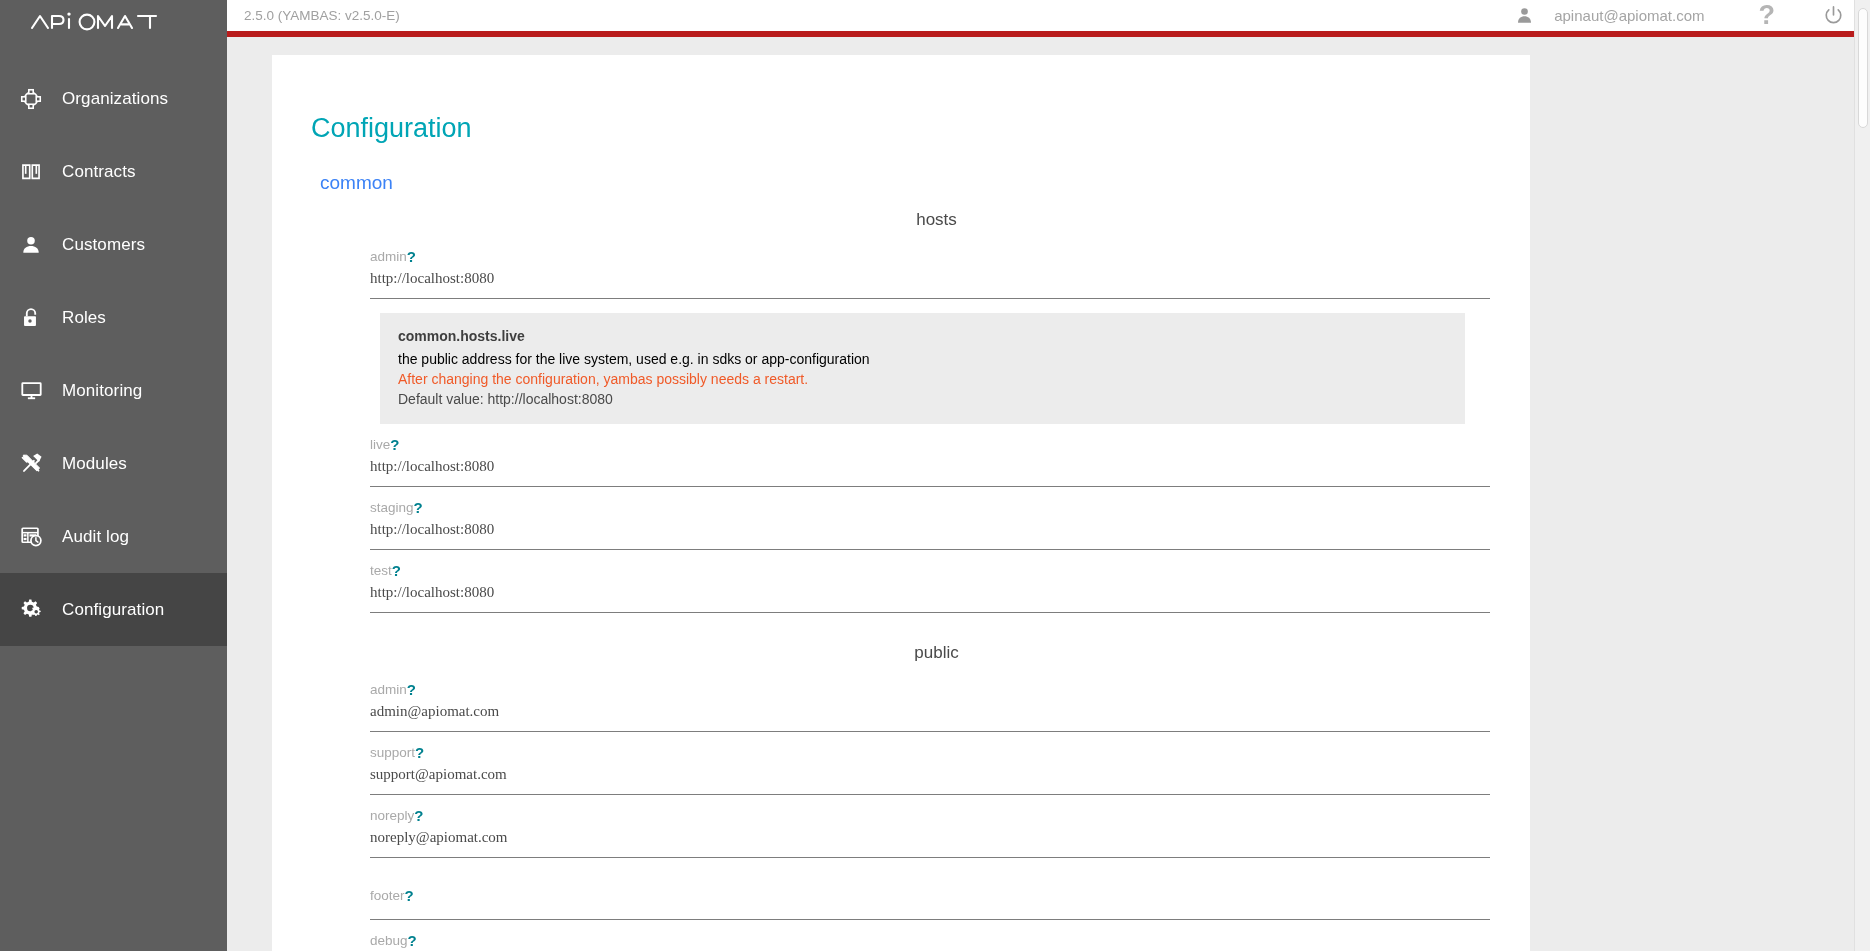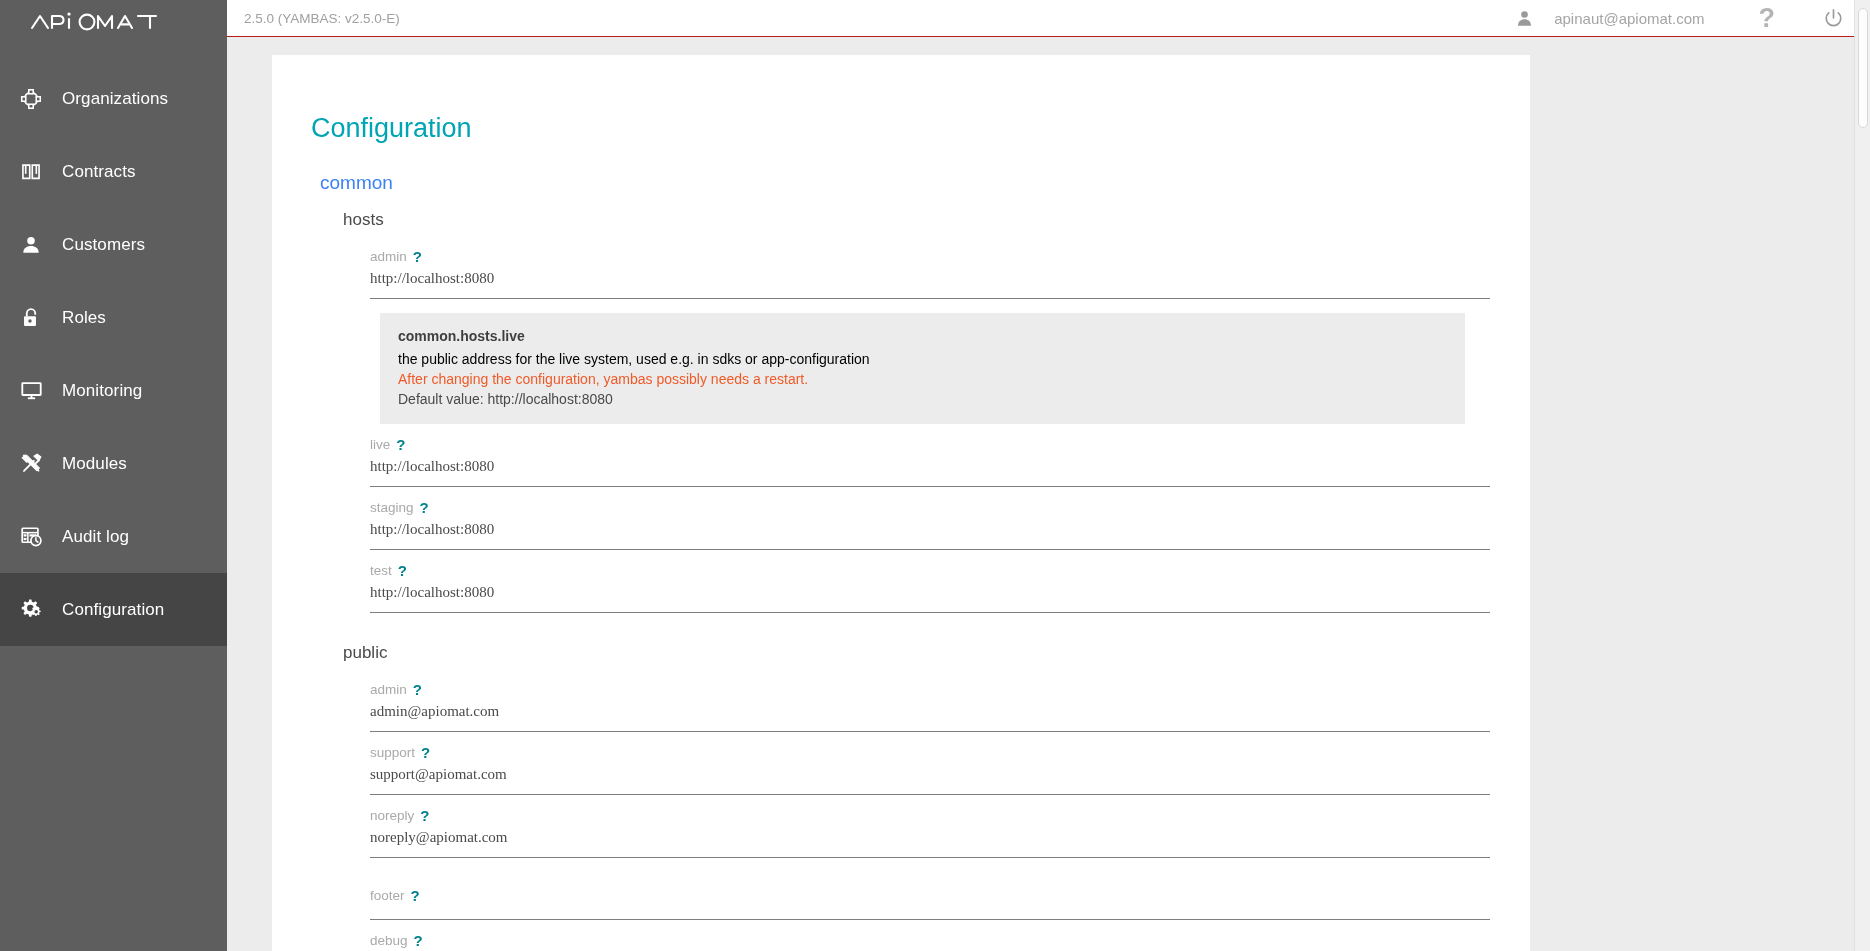--- a/index.html
+++ b/index.html
@@ -40,21 +40,21 @@
   .nav-icon svg { display: block; }
   .nav-label { font-size: 17px; color: #ffffff; letter-spacing: .1px; }
 
   
   .right { flex: 1; height: 951px; display: flex; flex-direction: column; position: relative; }
 
   .topbar {
     height: 37px; min-height: 37px;
     background: #ffffff;
     display: flex; align-items: center;
-    border-bottom: 1px solid #b91c1c;
+    border-bottom: 6px solid #b91c1c;
     position: relative;
   }
   .version { font-size: 13.5px; color: #a0a0a0; padding-left: 17px; }
   .topbar-right {
     margin-left: auto; display: flex; align-items: center;
     padding-right: 26px; gap: 8px;
   }
   .user-icon { color: #9a9a9a; display: flex; align-items: center; margin-right: 12px; }
   .user-email { font-size: 15px; color: #a5a5a5; margin-right: 46px; }
   .help-icon {
@@ -74,25 +74,25 @@
     min-height: 1400px;
     padding: 58px 0 0 0;
   }
   .page-title {
     font-size: 27px; color: #00a5b5; font-weight: normal;
     padding-left: 39px; margin-bottom: 28px;
   }
   .group-l1 { padding-left: 48px; }
   .group-l1-title { font-size: 19px; color: #3b82f6; margin-bottom: 16px; }
   .group-l2 { padding-left: 23px; }
-  .group-l2-title { font-size: 17px; color: #4a4a4a; margin-bottom: 6px; }
+  .group-l2-title { font-size: 17px; color: #4a4a4a; margin-bottom: 6px; text-align: center; }
   .fields { padding-left: 27px; padding-right: 40px; }
 
   .field { padding-top: 13px; }
-  .field-row { display: flex; align-items: flex-end; gap: 6px; }
+  .field-row { display: flex; align-items: flex-end; }
   .field-label { font-size: 13.5px; color: #a9a9a9; }
   .field-help {
     font-size: 15px; font-weight: bold; color: #00818f;
     cursor: pointer; line-height: 1;
   }
   .field-value {
     font-size: 15px; color: #4a4a4a;
     min-height: 24px; padding-top: 6px;
     border: none; outline: none; background: transparent;
     width: 100%;

